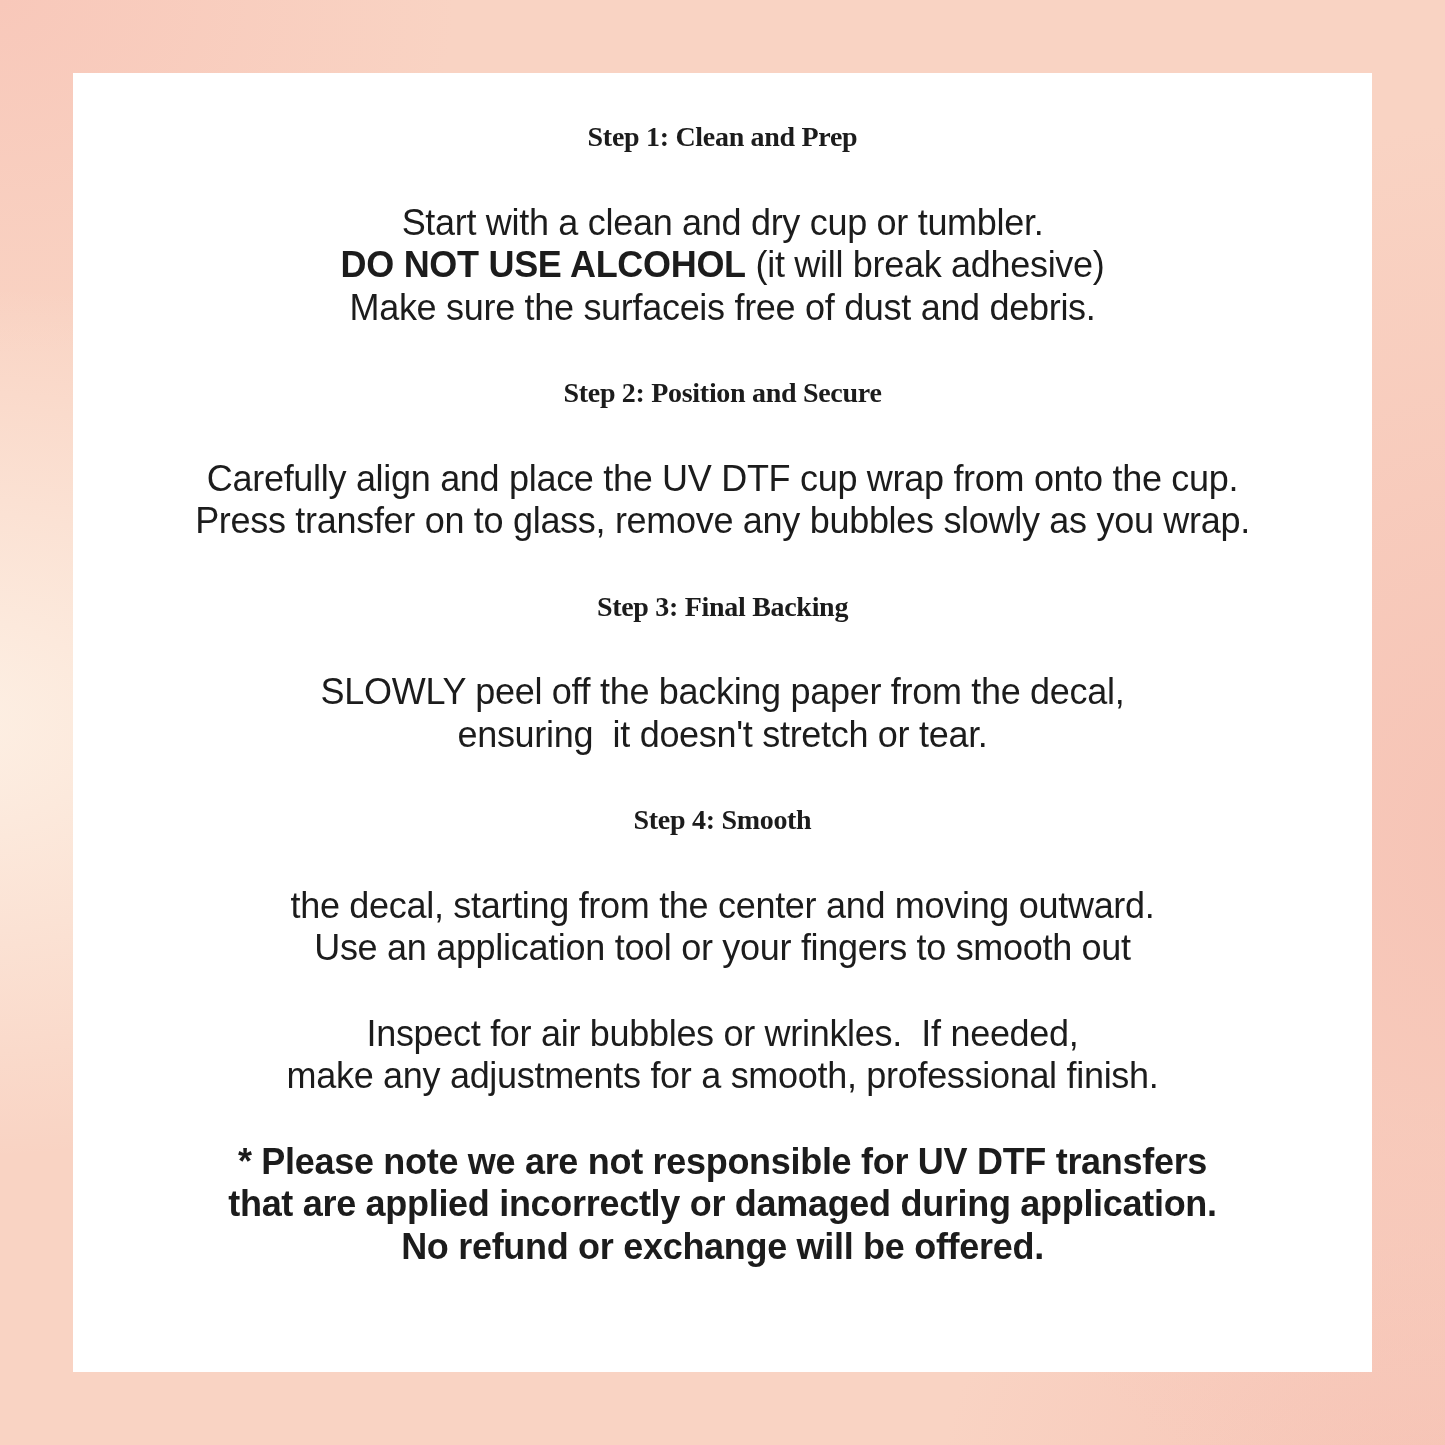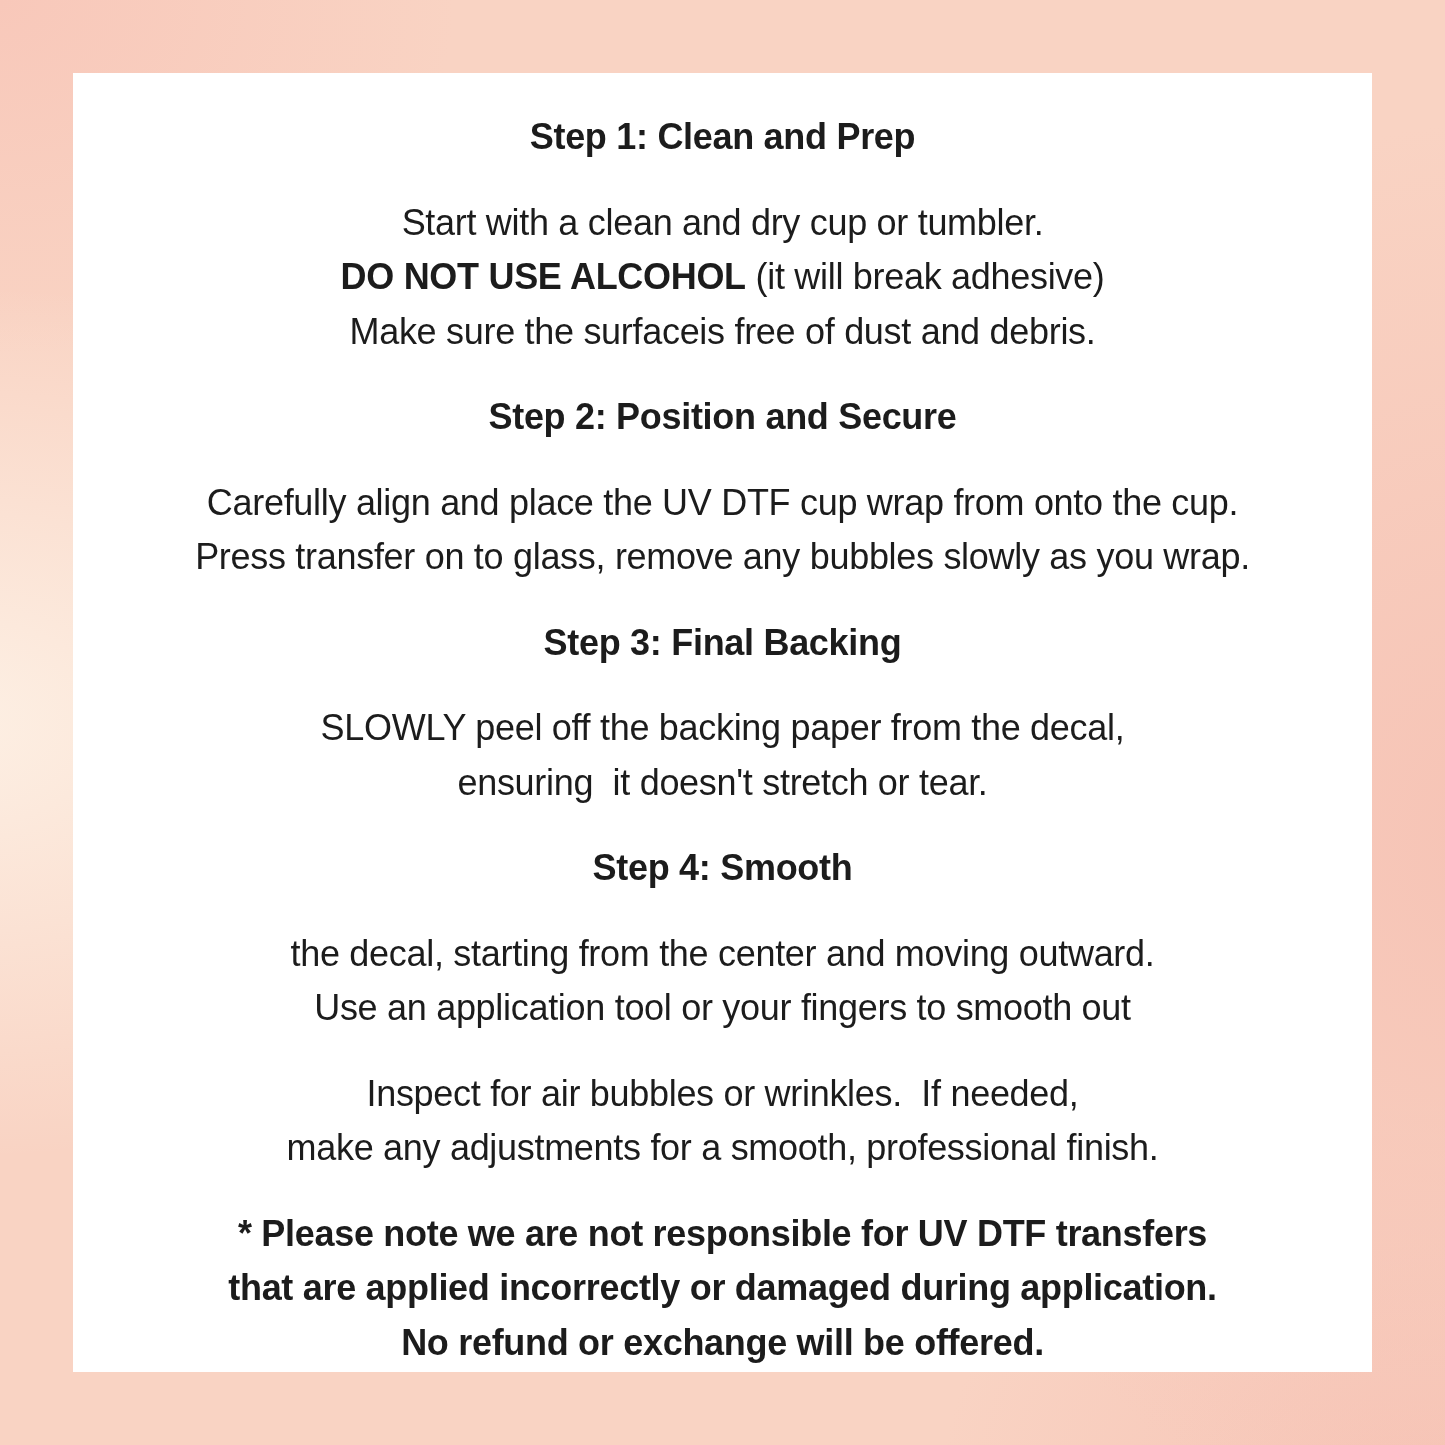--- a/index.html
+++ b/index.html
@@ -41,26 +41,27 @@
     color: var(--text);
     font-size: 36px;
     line-height: 42.5px;
     letter-spacing: -0.3px;
   }
 
   .block { margin-top: 43px; }
   .block:first-child { margin-top: 0; }
 
   .heading {
-    font-size: 36px;
+    font-size: 28px;
     font-weight: 700;
     line-height: 42.5px;
+    font-family: Liberation Serif, serif;
   }
 
-  .line { white-space: nowrap; margin-top: 12px; }
+  .line { white-space: nowrap; }
   .bold, strong { font-weight: 700; }
   .disclaimer .line { font-weight: 700; }
 </style>
 </head>
 <body>
 
 <div class="page">
   <div class="card">
     <div class="content">
 

